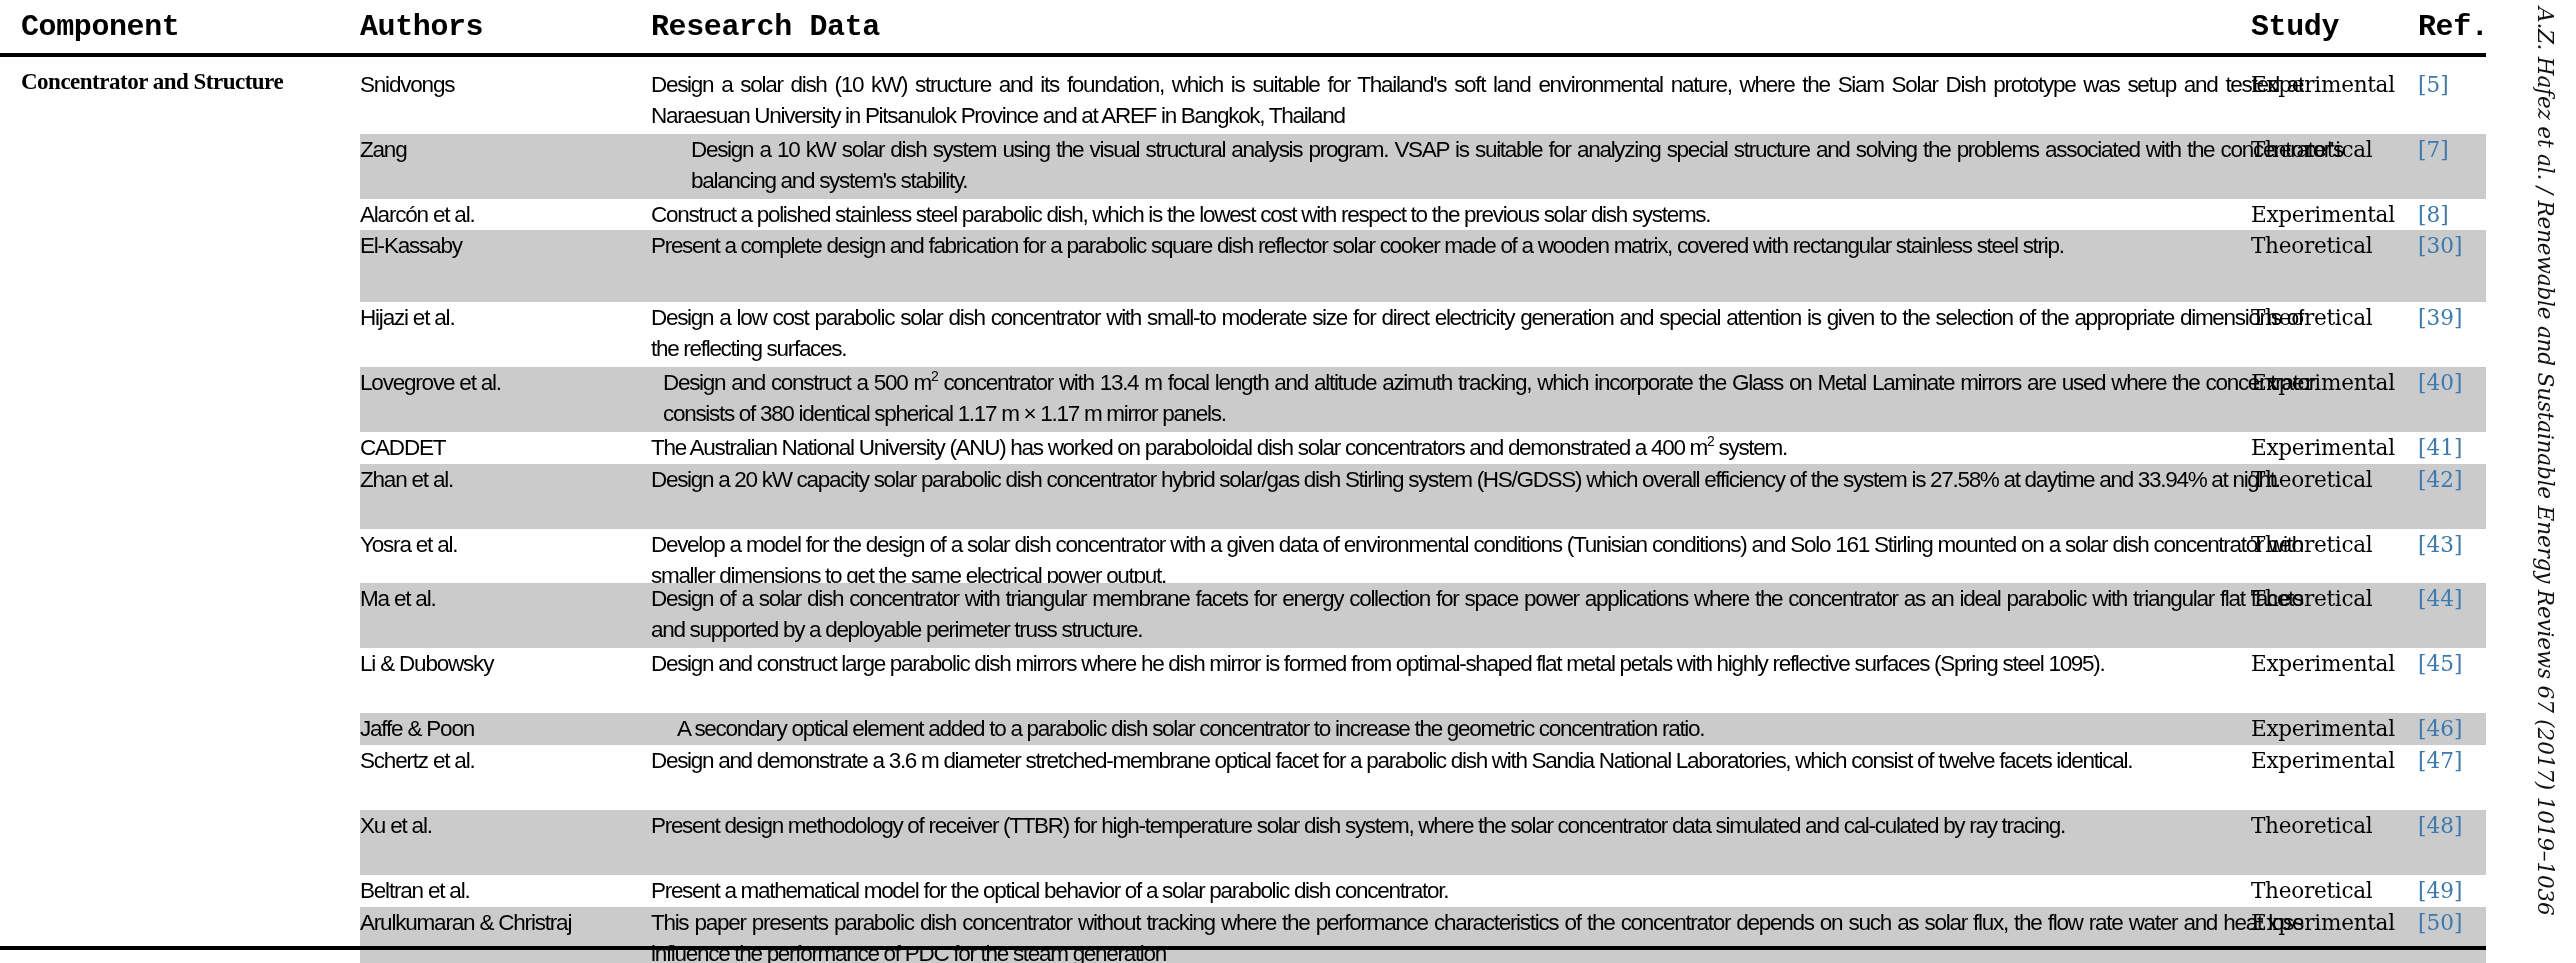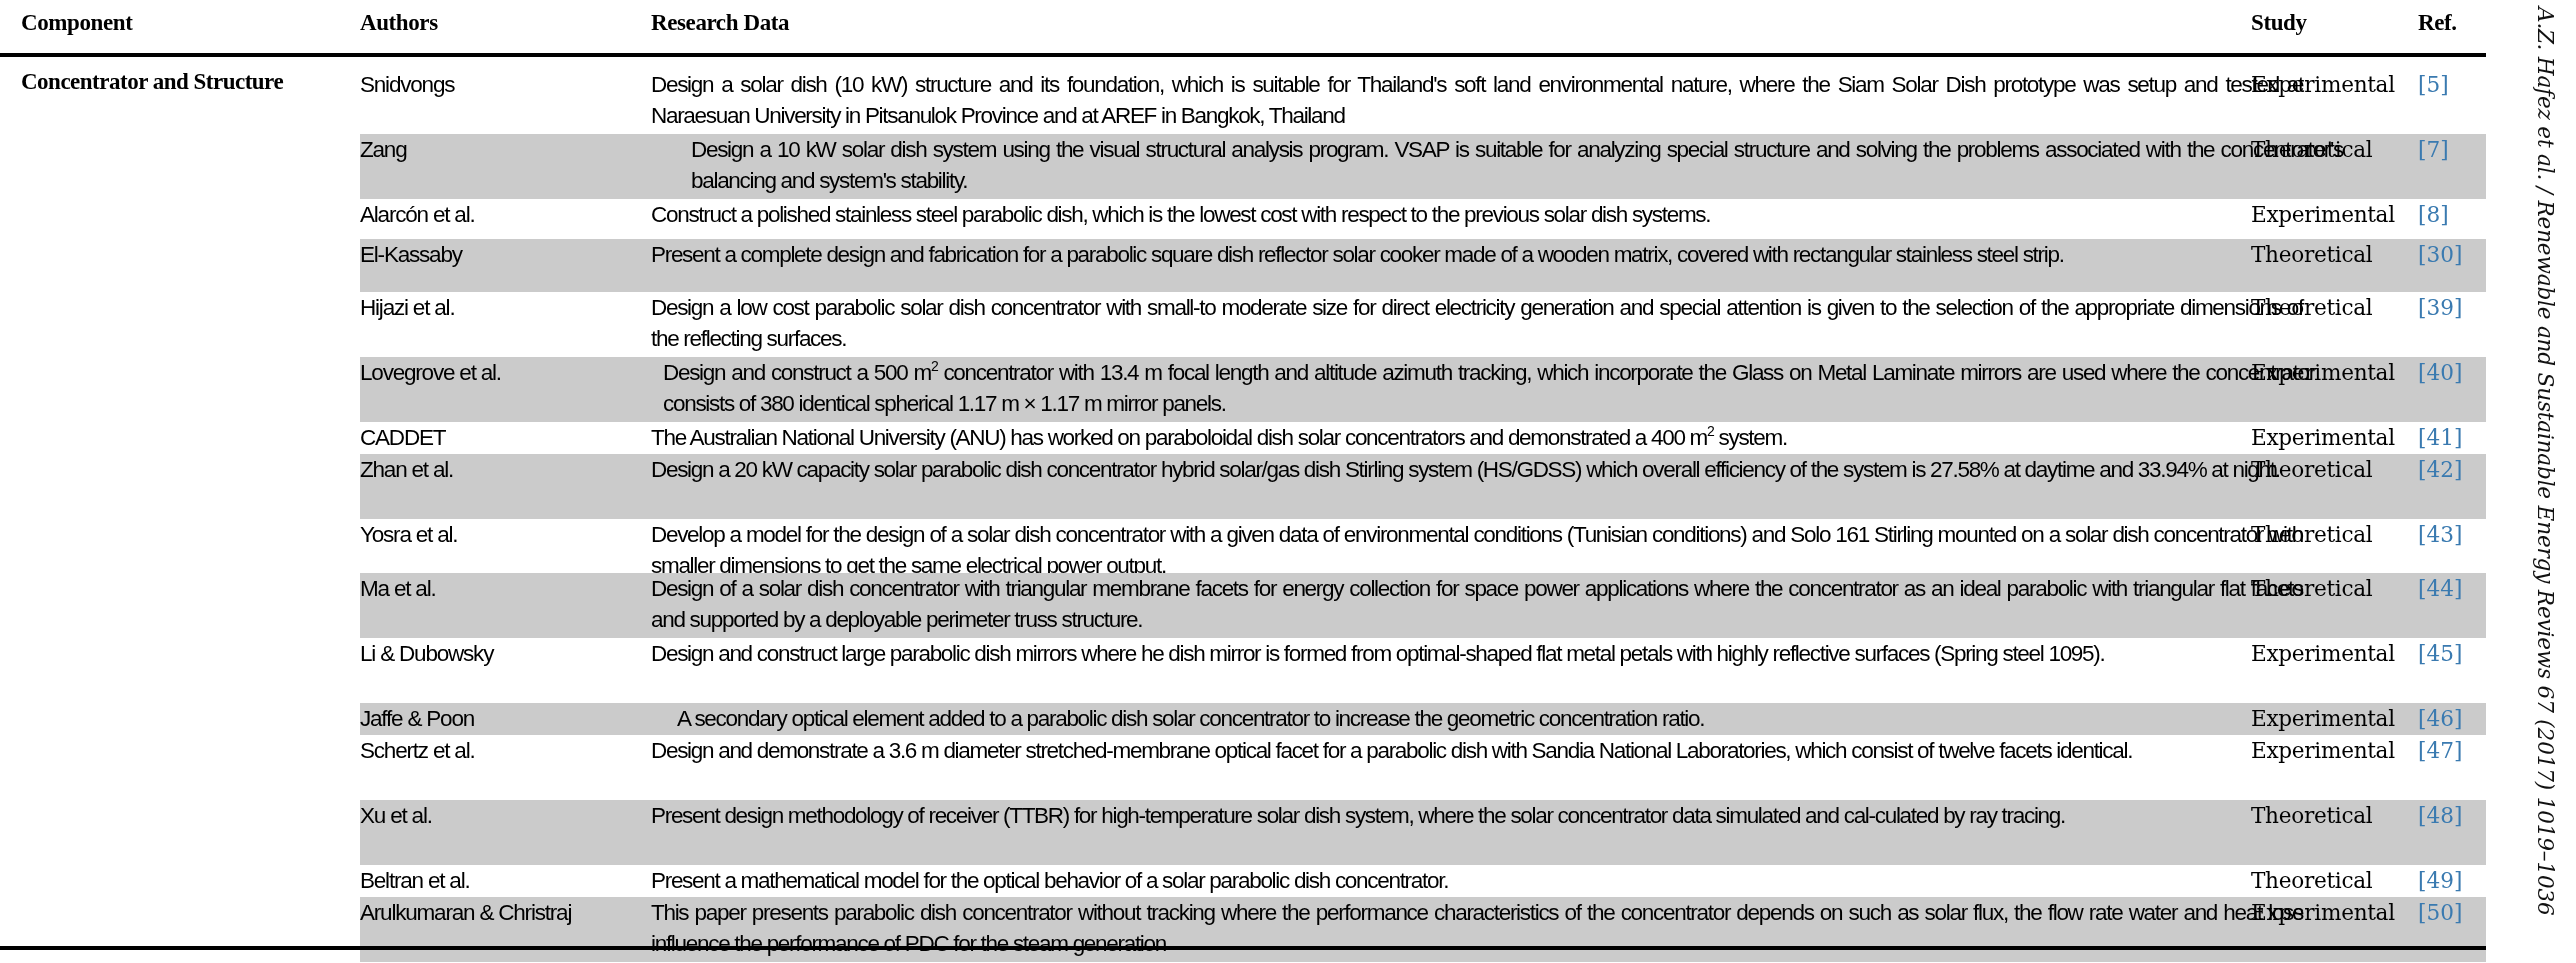--- a/index.html
+++ b/index.html
@@ -21,22 +21,22 @@
     top: 0;
     width: 2486px;
   }
   .header-row {
     position: absolute;
     top: 7px;
     left: 0;
     width: 2486px;
     height: 35px;
     font-weight: bold;
-    font-size: 23px;
-    font-family: Liberation Serif, serif;
+    font-size: 30px;
+    font-family: Liberation Mono, monospace;
     letter-spacing: -0.4px;
   }
   .header-row span {
     position: absolute;
     top: 2.6px;
     white-space: nowrap;
   }
   .rule-top {
     position: absolute;
     left: 0;
@@ -164,27 +164,27 @@
         <div class="research last-line-left">Design a solar dish (10 kW) structure and its foundation, which is suitable for Thailand's soft land environmental nature, where the Siam Solar Dish prototype was setup and tested at Naraesuan University in Pitsanulok Province and at AREF in Bangkok, Thailand</div>
         <div class="study">Experimental</div>
         <a class="ref">[5]</a>
       </div>
       <div class="row shaded" style="height: 65px; padding-left: 40px;">
         <div class="authors">Zang</div>
         <div class="research last-line-left">Design a 10 kW solar dish system using the visual structural analysis program. VSAP is suitable for analyzing special structure and solving the problems associated with the concentrator's balancing and system's stability.</div>
         <div class="study">Theoretical</div>
         <a class="ref">[7]</a>
       </div>
-      <div class="row" style="height: 40px;">
+      <div class="row" style="height: 31px;">
         <div class="authors">Alarcón et al.</div>
         <div class="research last-line-left">Construct a polished stainless steel parabolic dish, which is the lowest cost with respect to the previous solar dish systems.</div>
         <div class="study">Experimental</div>
         <a class="ref">[8]</a>
       </div>
-      <div class="row shaded" style="height: 53px;">
+      <div class="row shaded" style="height: 72px;">
         <div class="authors">El-Kassaby</div>
         <div class="research last-line-left">Present a complete design and fabrication for a parabolic square dish reflector solar cooker made of a wooden matrix, covered with rectangular stainless steel strip.</div>
         <div class="study">Theoretical</div>
         <a class="ref">[30]</a>
       </div>
       <div class="row" style="height: 65px;">
         <div class="authors">Hijazi et al.</div>
         <div class="research last-line-left">Design a low cost parabolic solar dish concentrator with small-to moderate size for direct electricity generation and special attention is given to the selection of the appropriate dimensions of the reflecting surfaces.</div>
         <div class="study">Theoretical</div>
         <a class="ref">[39]</a>

